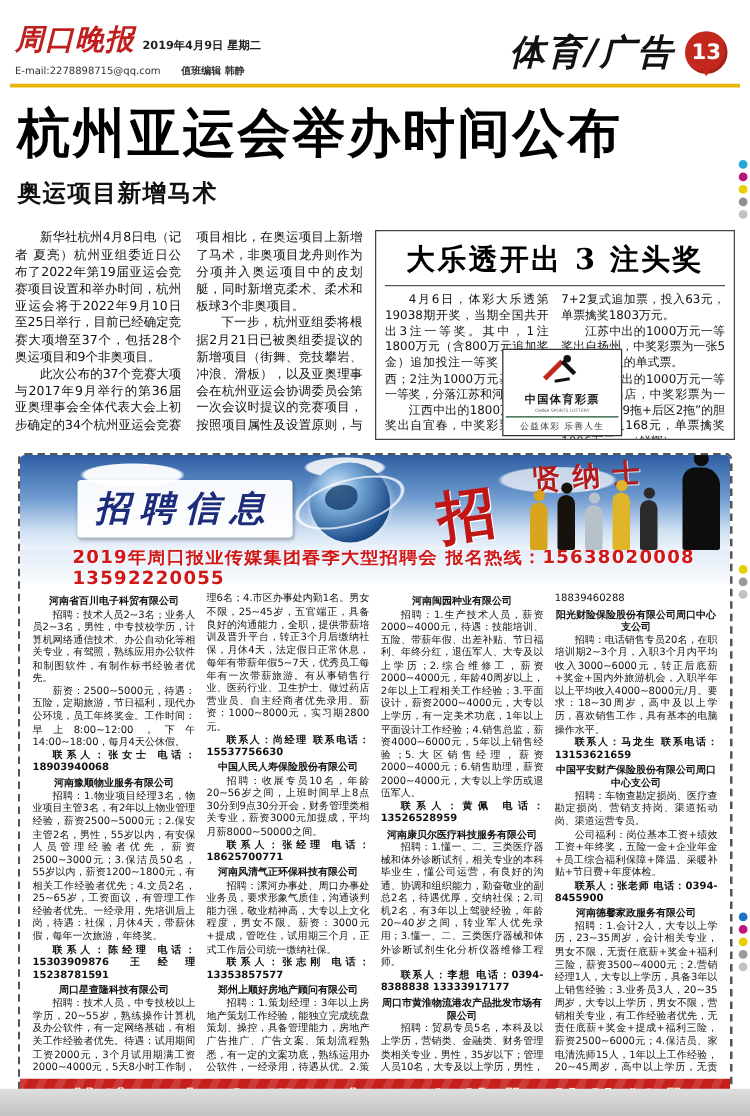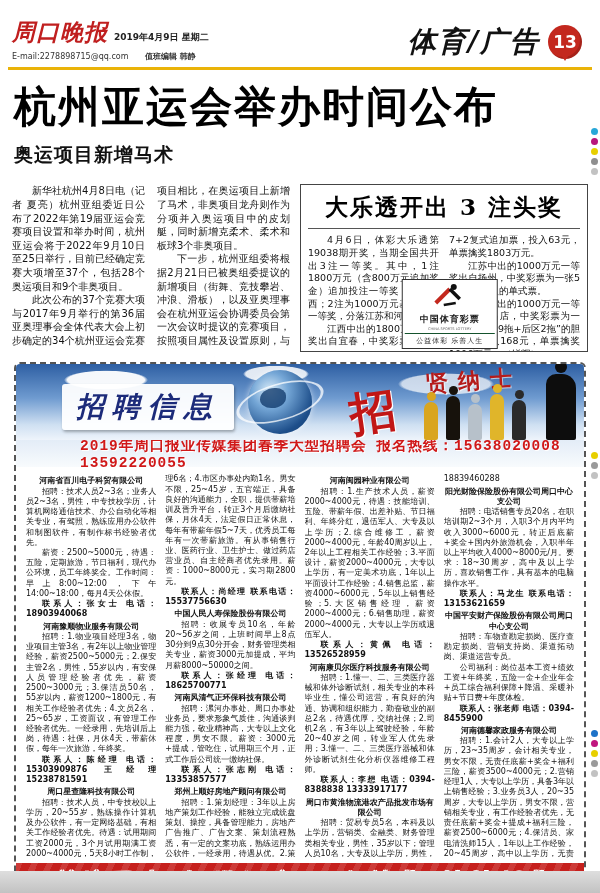--- a/index.html
+++ b/index.html
@@ -56,21 +56,21 @@
     background: radial-gradient(circle at 34% 32%, #d8ebf8 0%, #74a6d6 30%, #1d4e8a 72%, #123a6b 100%); box-shadow:0 0 6px rgba(255,255,255,.6); }
   .globe::before { content:''; position:absolute; left:12px; top:18px; width:26px; height:20px; background:#133c6e; border-radius:60% 40% 55% 45%; opacity:.8; }
   .globe::after { content:''; position:absolute; inset:-5px -13px; border:3px solid rgba(255,255,255,.75); border-radius:50%; transform:rotate(-16deg) scaleY(.5); }
   .zhao-big { position:absolute; right:188px; top:18px; font-family:"DejaVu Serif", serif; font-weight:900; font-size:46px; color:#c11616; transform:rotate(-8deg); text-shadow:1px 1px 0 #fff; }
   .xianna { position:absolute; right:62px; top:2px; font-family:"DejaVu Serif", serif; font-weight:900; font-size:22px; color:#b51b1b; letter-spacing:10px; transform:rotate(-4deg); text-shadow:1px 1px 0 rgba(255,255,255,.6); }
   .crowd { position:absolute; right:8px; bottom:0; width:170px; height:76px; }
   .person { position:absolute; bottom:0; width:14px; height:34px; border-radius:7px 7px 2px 2px; }
   .person::before { content:''; position:absolute; top:-10px; left:3px; width:9px; height:9px; border-radius:50%; background:inherit; }
   .businessman { position:absolute; right:0; bottom:0; width:30px; height:66px; background:#0d0d0d; border-radius:10px 14px 2px 2px; }
   .businessman::before { content:''; position:absolute; top:-13px; left:9px; width:12px; height:12px; border-radius:50%; background:#0d0d0d; }
-  .ad-hotline { height:27px; display:flex; align-items:center; padding-left:64px; background:linear-gradient(#e3ecf7,#f8fbfd);font-family:Liberation Mono, monospace; }
+  .ad-hotline { height:27px; display:flex; align-items:center; padding-left:42px; background:linear-gradient(#e3ecf7,#f8fbfd); }
   .hotline-text { color:#d01818; font-weight:bold; font-size:14.5px; letter-spacing:1px; text-shadow:1px 1px 0 #fff; }
 
   
   .jobs { display:flex; gap:9px; padding:7px 10px 4px 10px; height:396px; overflow:hidden; }
   .job-col { flex:1; font-size:8px; line-height:1.28; text-align:justify; color:#111; overflow:hidden; }
   .jb { margin:0; }
   .jb-c { text-align:center; font-weight:bold; margin-top:2px; }
   .jb-p { text-indent:2em; }
   .jb-t { text-indent:2em; font-weight:bold; }
   .jb-f { text-indent:0; }

